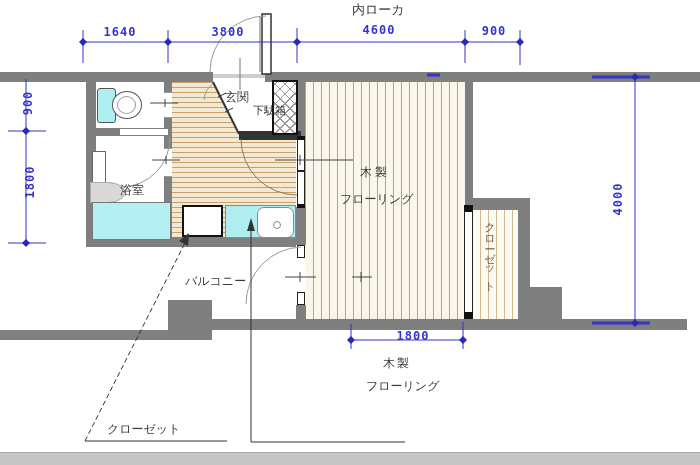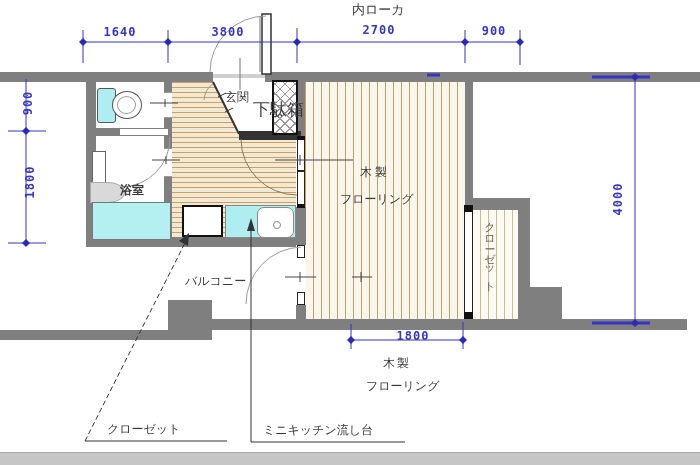--- a/index.html
+++ b/index.html
@@ -158,33 +158,32 @@
       <line x1="251" y1="442" x2="251" y2="223" stroke="#333" stroke-width="1"></line>
       <polygon points="251,218 247,231 255,231" fill="#333"></polygon>
       <line x1="251" y1="442" x2="405" y2="442" stroke="#333" stroke-width="1"></line>
     </g>
   </svg>
 
   <div class="label" style="left:352px;top:3px;font-size:13px;">内ローカ</div>
 
   <div class="dim center" style="left:120px;top:25px;">1640</div>
   <div class="dim center" style="left:228px;top:25px;">3800</div>
-  <div class="dim center" style="left:379px;top:23px;">2700</div>
+  <div class="dim center" style="left:379px;top:23px;">4600</div>
   <div class="dim center" style="left:494px;top:24px;">900</div>
   <div class="dim vrot" style="left:16px;top:96px;">900</div>
   <div class="dim vrot" style="left:14px;top:175px;">1800</div>
   <div class="dim vrot" style="left:602px;top:192px;">4000</div>
   <div class="dim center" style="left:413px;top:329px;">1800</div>
 
   <div class="label" style="left:225px;top:90px;">玄関</div>
-  <div class="label" style="left:253px;top:103px;font-size:17px;">下駄箱</div>
-  <div class="label" style="left:120px;top:183px;font-weight:bold;">浴室</div>
+  <div class="label" style="left:253px;top:103px;font-size:11px;">下駄箱</div>
+  <div class="label" style="left:120px;top:183px;">浴室</div>
   <div class="label" style="left:360px;top:165px;letter-spacing:3px;">木製</div>
   <div class="label" style="left:340px;top:192px;">フローリング</div>
   <div class="label vtext" style="left:483px;top:214px;height:104px;font-size:11px;color:#6b5b4b;">クローゼット</div>
   <div class="label" style="left:185px;top:274px;">バルコニー</div>
   <div class="label" style="left:383px;top:356px;letter-spacing:2px;">木製</div>
   <div class="label" style="left:366px;top:379px;">フローリング</div>
   <div class="label" style="left:107px;top:422px;">クローゼット</div>
-  <div class="label" style="left:263px;top:423px;">ミニキッチン流し台</div>
 
   <div class="footer"></div>
 </div>
 
 </body></html>

